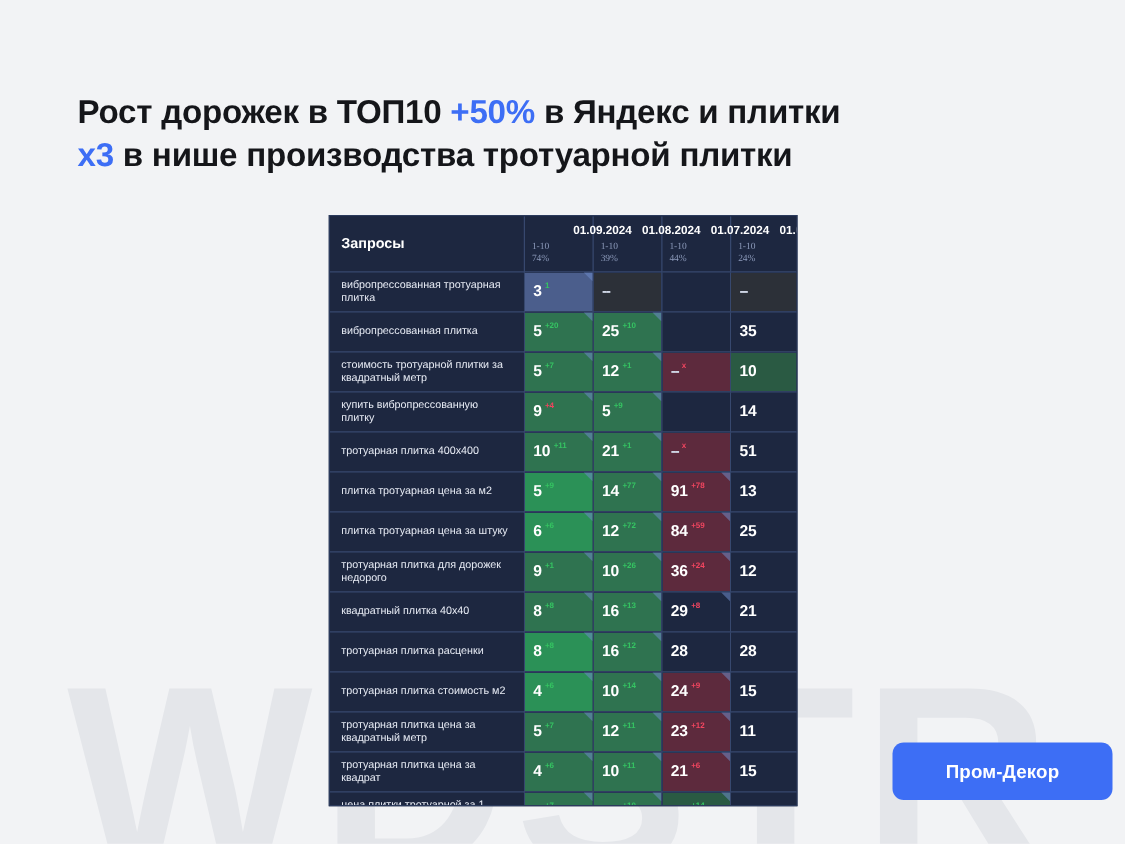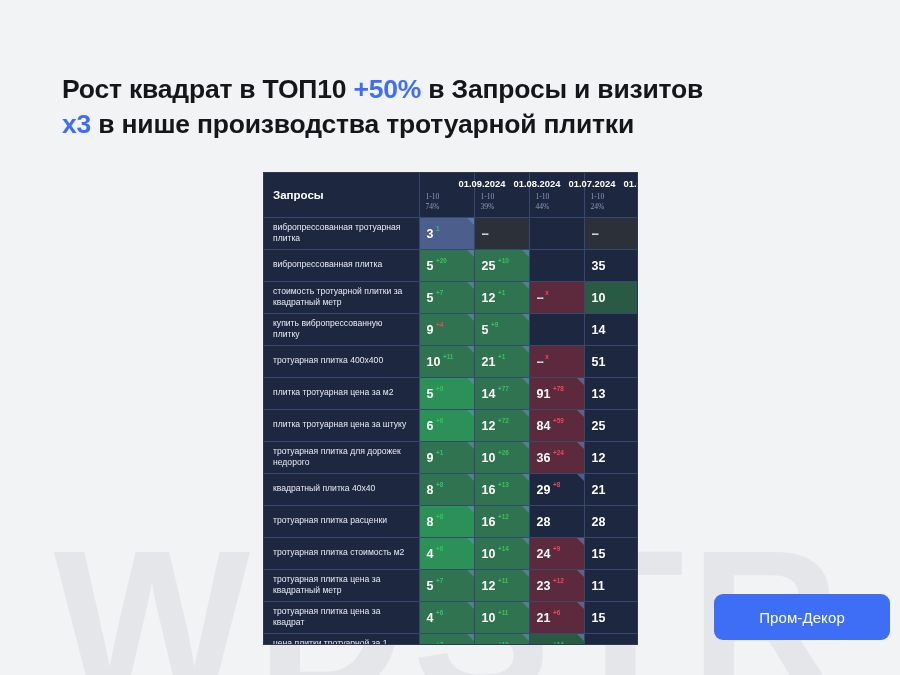--- a/index.html
+++ b/index.html
@@ -130,35 +130,35 @@
 
   
   #cta {
     position: absolute;
     left: 714px; top: 594px;
     width: 176px; height: 46px;
     background: #3d6ef5;
     border-radius: 9px;
     display: flex; align-items: center; justify-content: center;
     color: #ffffff;
-    font-size: 15px; font-weight: 400;
+    font-size: 15px; font-weight: 700;
     letter-spacing: 0.1px;
     cursor: pointer;
     border: none;
   }
 </style>
 </head>
 <body>
 
 <div id="stage">
 
   <div id="watermark">WDSTR</div>
 
   <h1 id="heading">
-    <span>Рост квадрат в ТОП10 </span><span class="accent">+50%</span><span> в Запросы и визитов</span><br>
+    <span>Рост дорожек в ТОП10 </span><span class="accent">+50%</span><span> в Яндекс и плитки</span><br>
     <span class="accent">x3</span><span> в нише производства тротуарной плитки</span>
   </h1>
 
   <div id="table-card">
     <table>
       <colgroup>
         <col class="c-label">
           <col class="c-data">
           <col class="c-data">
           <col class="c-data">

